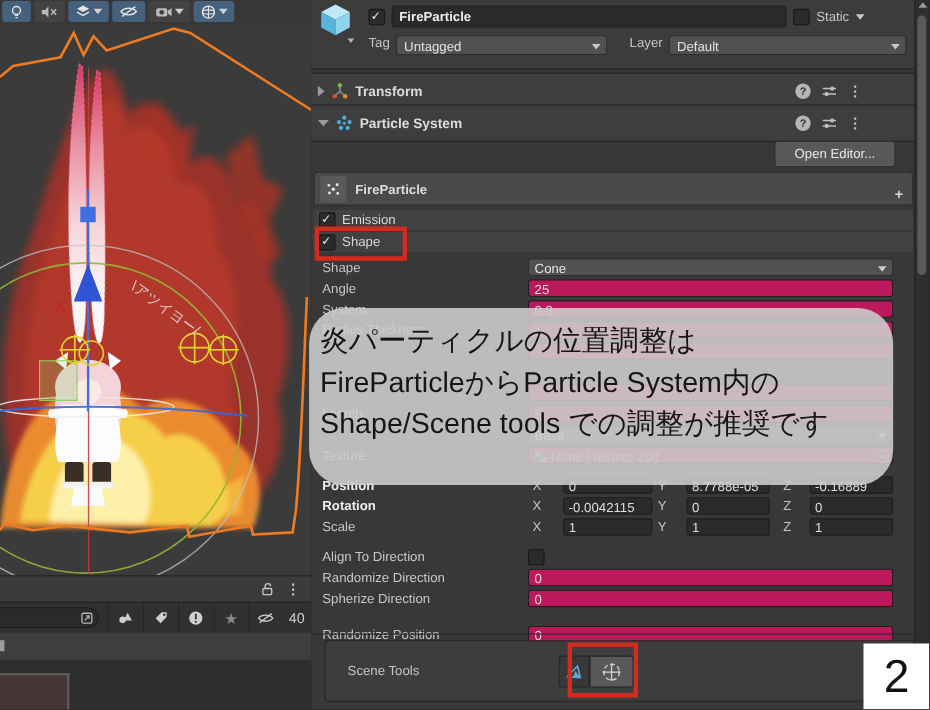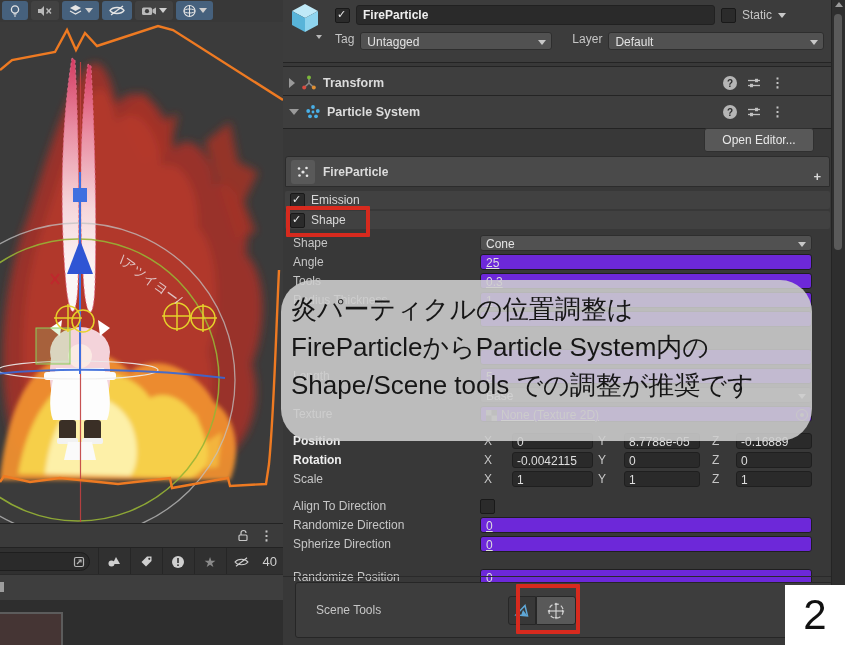--- a/index.html
+++ b/index.html
@@ -55,21 +55,21 @@
 
   #module-band{position:absolute;left:2px;top:156px;width:545px;height:31px;background:#4a4a4a;border:1px solid #2c2c2c;border-radius:3px 3px 0 0;display:flex;align-items:center;box-sizing:border-box;}
   #module-icon-box{width:24px;height:24px;background:#595959;border-radius:3px;margin:0 8px 0 5px;display:flex;align-items:center;justify-content:center;}
   #module-title{font-weight:bold;color:#dcdcdc;}
   #module-plus{position:absolute;right:8px;bottom:2px;color:#d8d8d8;font-size:13px;font-weight:bold;}
   .mod-row{position:absolute;left:2px;width:545px;height:18px;background:#414141;border-radius:2px;display:flex;align-items:center;gap:6px;padding-left:5px;box-sizing:border-box;color:#d8d8d8;}
 
   .prow{position:absolute;left:0;width:549px;height:19px;}
   .plabel{position:absolute;left:10px;top:2px;color:#c6c6c6;white-space:nowrap;}
   .plabel.ind{left:30px;}
-  .pfield{position:absolute;left:197px;width:332px;top:1px;height:16px;background:#6d28d9;border:1px solid #1f1f1f;border-radius:3px;color:#dedede;line-height:16px;padding:0 5px;box-sizing:border-box;text-decoration:underline;}
+  .pfield{position:absolute;left:197px;width:332px;top:1px;height:16px;background:#be185d;border:1px solid #1f1f1f;border-radius:3px;color:#dedede;line-height:16px;padding:0 5px;box-sizing:border-box;}
   .pdrop{position:absolute;left:197px;width:332px;top:1px;height:16px;background:#515151;border:1px solid #2e2e2e;border-radius:3px;color:#e4e4e4;line-height:16px;padding:0 18px 0 5px;box-sizing:border-box;}
   .pdrop .caret{position:absolute;right:5px;top:6px;}
   .axis{position:absolute;top:2px;color:#c6c6c6;}
   .vfield{position:absolute;top:1px;height:16px;background:#2a2a2a;border:1px solid #1f1f1f;border-radius:3px;color:#dedede;line-height:16px;padding:0 4px;box-sizing:border-box;overflow:hidden;white-space:nowrap;}
   .vlabel-bold{font-weight:bold;color:#efefef;}
   #texture-obj{display:flex;align-items:center;gap:4px;color:#b8b8b8;}
   .picker{position:absolute;right:3px;top:2px;width:12px;height:12px;border:1.5px solid #9a9a9a;border-radius:50%;box-sizing:border-box;}
   .picker::after{content:"";position:absolute;left:2.5px;top:2.5px;width:4px;height:4px;background:#9a9a9a;border-radius:50%;}
 
   #divider2{position:absolute;left:0;top:576px;width:549px;height:1px;background:#2a2a2a;}
@@ -388,21 +388,21 @@
 
     <div class="prow" style="top:234px;">
       <span class="plabel">Shape</span>
       <span class="pdrop"><span>Cone</span><span class="caret"></span></span>
     </div>
     <div class="prow" style="top:253px;">
       <span class="plabel">Angle</span>
       <span class="pfield">25</span>
     </div>
     <div class="prow" style="top:272px;">
-      <span class="plabel">Tools</span>
+      <span class="plabel">System</span>
       <span class="pfield">0.3</span>
     </div>
     <div class="prow" style="top:291px;">
       <span class="plabel">Radius Thickness</span>
       <span class="pfield">1</span>
     </div>
     <div class="prow" style="top:310px;">
       <span class="plabel"></span>
       <span class="pfield"></span>
     </div>

